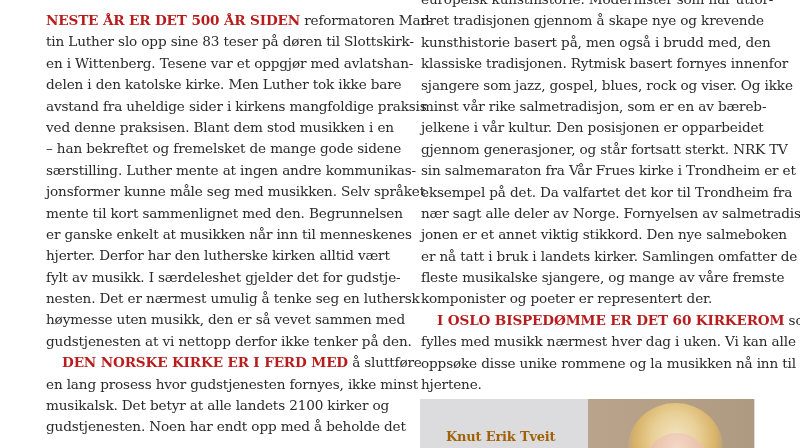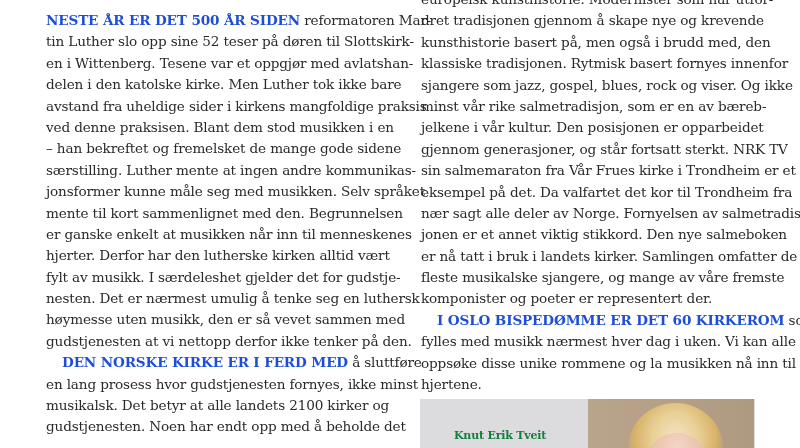--- a/index.html
+++ b/index.html
@@ -34,41 +34,40 @@
     .line {
       display: block;
       white-space: nowrap;
       height: 21.4px;
     }
     .indent {
       padding-left: 16px;
     }
     .lead {
       font-weight: bold;
-      color: #1d4ed8;
+      color: #b91c1c;
     }
     .author-box {
       position: absolute;
       left: 420px;
       top: 399px;
       width: 335px;
       height: 60px;
       background: #dcdcde;
     }
     .author-name {
       position: absolute;
       left: 26px;
       top: 30px;
       font-family: "DejaVu Serif", serif;
       font-weight: bold;
-      font-size: 11px;
-      color: #15803d;
+      font-size: 13px;
+      color: #a16207;
       white-space: nowrap;
       letter-spacing: -0.2px;
-      margin-left: 8px;
     }
     .author-photo {
       position: absolute;
       left: 168px;
       top: 0;
       width: 166px;
       height: 60px;
       background: linear-gradient(90deg, #b9a48c 0%, #b5a086 50%, #ad9a80 100%);
       overflow: hidden;
     }
@@ -89,21 +88,21 @@
       height: 60px;
       border-radius: 50% 50% 45% 45%;
       background: radial-gradient(ellipse at 50% 30%, #f4d9c8 0%, #e8bfa8 60%, #d8a88e 100%);
     }
   </style>
 </head>
 <body>
 
 <div class="column col-left">
   <span class="line"><span class="lead">NESTE ÅR ER DET 500 ÅR SIDEN</span><span> reformatoren Mar-</span></span>
-  <span class="line">tin Luther slo opp sine 52 teser på døren til Slottskirk-</span>
+  <span class="line">tin Luther slo opp sine 83 teser på døren til Slottskirk-</span>
   <span class="line">en i Wittenberg. Tesene var et oppgjør med avlatshan-</span>
   <span class="line">delen i den katolske kirke. Men Luther tok ikke bare</span>
   <span class="line">avstand fra uheldige sider i kirkens mangfoldige praksis</span>
   <span class="line">ved denne praksisen. Blant dem stod musikken i en</span>
   <span class="line">– han bekreftet og fremelsket de mange gode sidene</span>
   <span class="line">særstilling. Luther mente at ingen andre kommunikas-</span>
   <span class="line">jonsformer kunne måle seg med musikken. Selv språket</span>
   <span class="line">mente til kort sammenlignet med den. Begrunnelsen</span>
   <span class="line">er ganske enkelt at musikken når inn til menneskenes</span>
   <span class="line">hjerter. Derfor har den lutherske kirken alltid vært</span>

